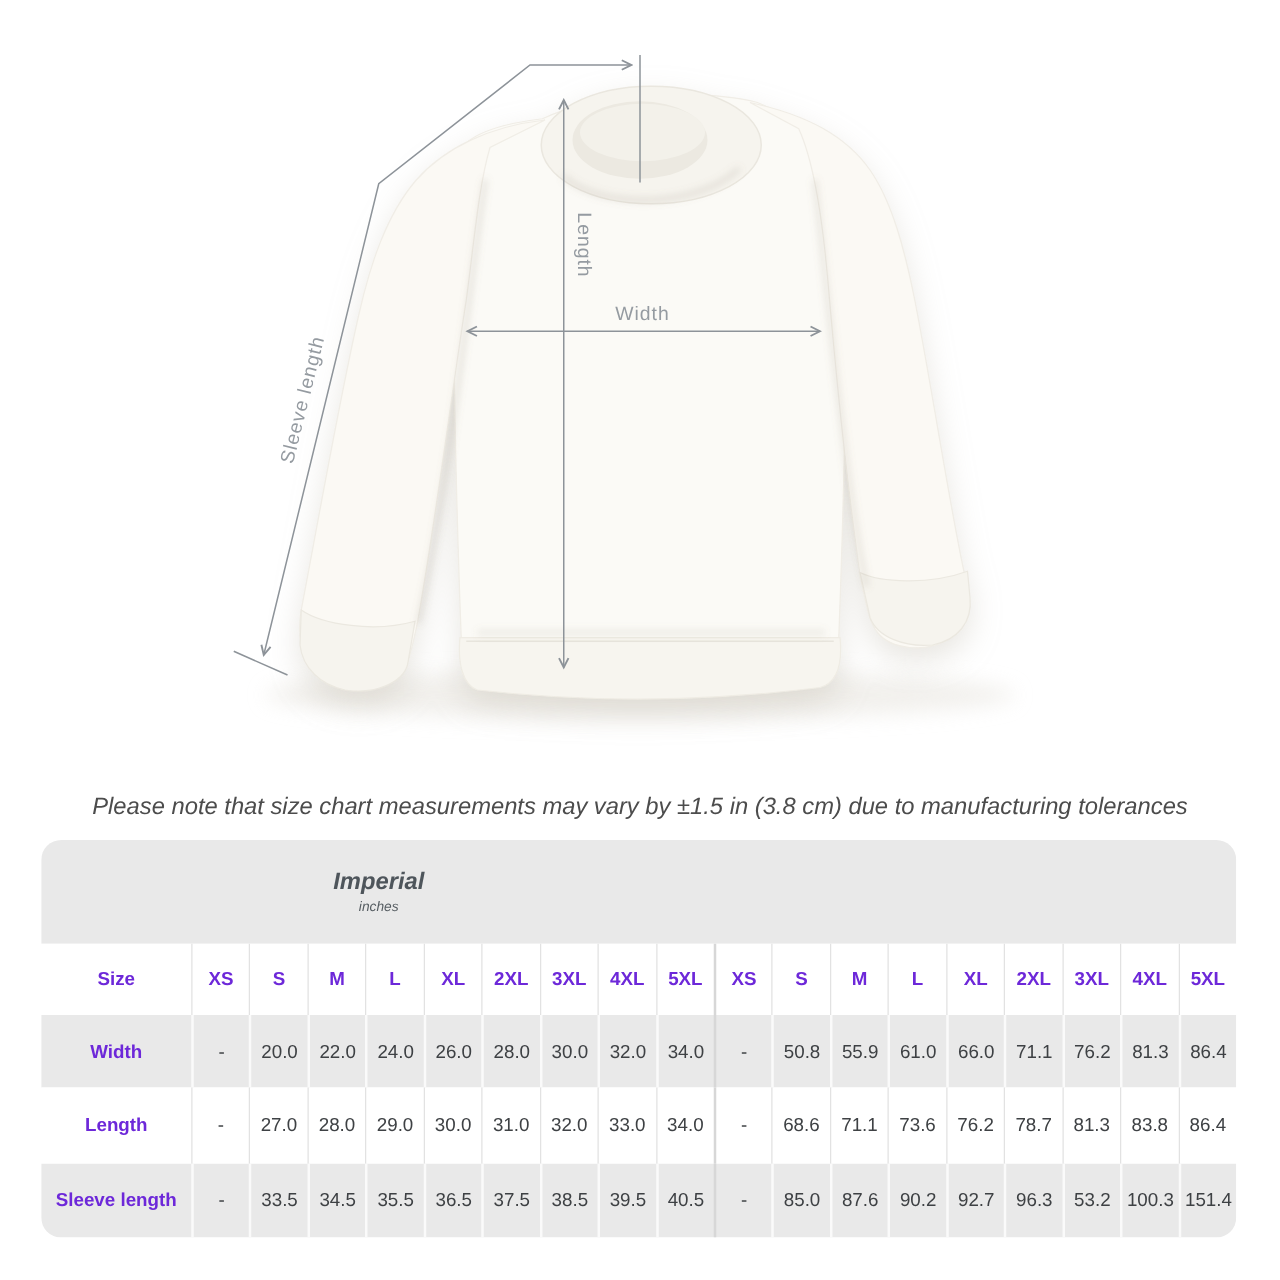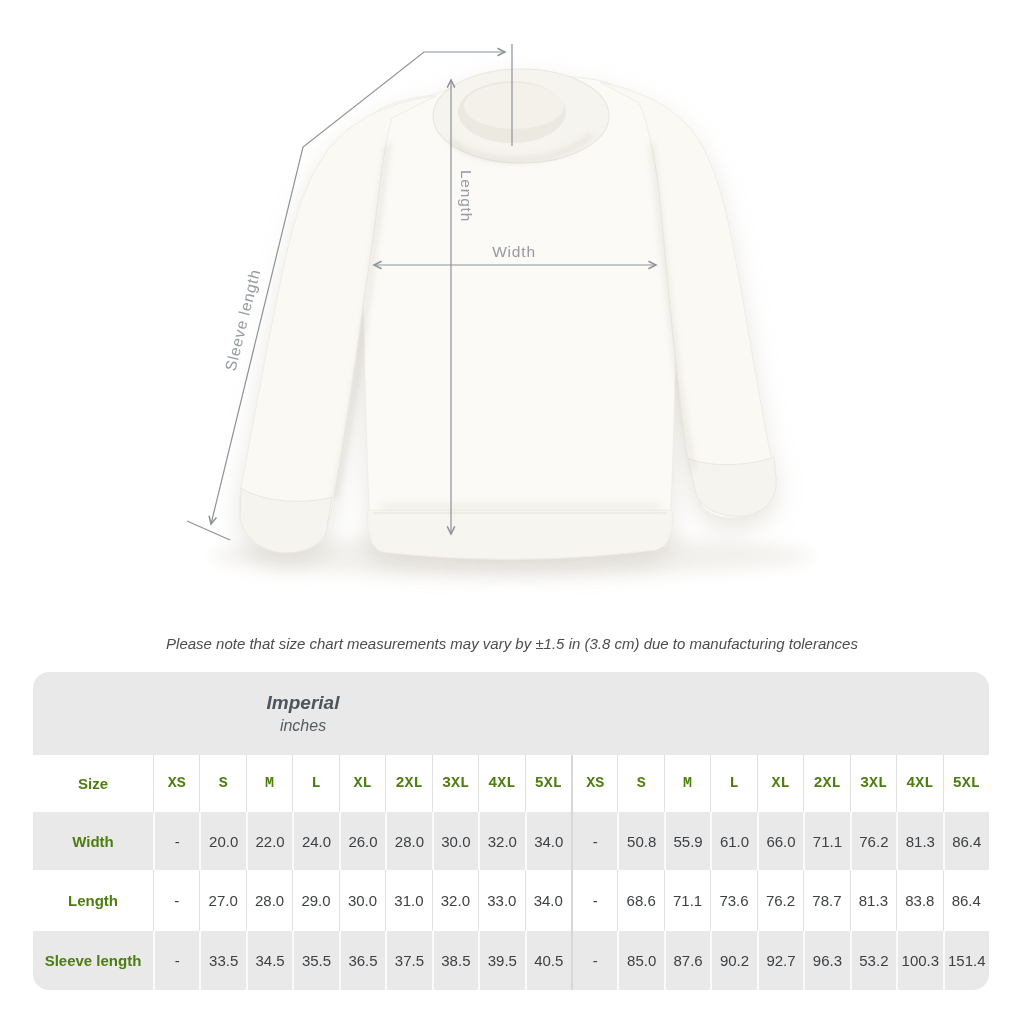--- a/index.html
+++ b/index.html
@@ -11,43 +11,43 @@
   .diagram svg{position:absolute;left:0;top:0;}
   .mlabel{position:absolute;color:#959ba1;font-size:15.5px;letter-spacing:.8px;white-space:nowrap;}
   .mlabel.len{left:466px;top:196px;transform:translate(-50%,-50%) rotate(90deg);}
   .mlabel.wid{left:514px;top:252px;transform:translate(-50%,-50%);}
   .mlabel.slv{left:243px;top:320px;transform:translate(-50%,-50%) rotate(-76deg);}
 
   
   .title{position:absolute;left:0;top:601px;width:1024px;text-align:center;
          font-size:26px;font-weight:bold;color:#2b2b2b;margin:0;}
   .note{position:absolute;left:0;top:635px;width:1024px;text-align:center;
-        font-style:italic;font-size:15px;color:#4c4c4c;margin:0;}
+        font-style:italic;font-size:19px;color:#4c4c4c;margin:0;}
 
   
   .sizetable{position:absolute;left:33px;top:672px;width:956px;border-radius:16px;
              overflow:hidden;background:#fff;}
   .band{display:flex;height:83px;background:#e9e9e9;}
   .band-half{display:flex;flex-direction:column;align-items:center;justify-content:center;}
   .band-half.imp{width:540px;}
   .band-half.met{width:416px;}
   .band-title{font-weight:bold;font-style:italic;font-size:19px;color:#4e555b;}
-  .band-sub{font-style:italic;font-size:16px;color:#565d62;margin-top:3px;}
+  .band-sub{font-style:italic;font-size:11px;color:#565d62;margin-top:3px;}
 
   .trow{display:grid;grid-template-columns:120px repeat(18,1fr);}
   .trow.head{height:57px;background:#fff;}
   .trow.g{background:#e9e9e9;}
   .trow.w{background:#fff;}
   .trow.r0{height:58px;}
   .trow.r1{height:61px;}
   .trow.r2{height:59px;}
   .cell{display:flex;align-items:center;justify-content:center;
         font-size:15px;color:#3e4144;}
-  .hcell,.rlabel{font-weight:bold;color:#4d7c0f;}
-  .head .cell + .cell{border-left:1px solid #e2e2e2;font-family:Liberation Mono, monospace;}
+  .hcell,.rlabel{font-weight:bold;color:#6d28d9;}
+  .head .cell + .cell{border-left:1px solid #e2e2e2;}
   .w .cell + .cell{border-left:1px solid #e2e2e2;}
   .g .cell + .cell{border-left:2px solid #fafafa;}
   .trow .cell:nth-child(11){border-left:2px solid #d7d7d7;}
 </style>
 </head>
 <body>
 
 <div class="page">
 
   <div class="diagram">

